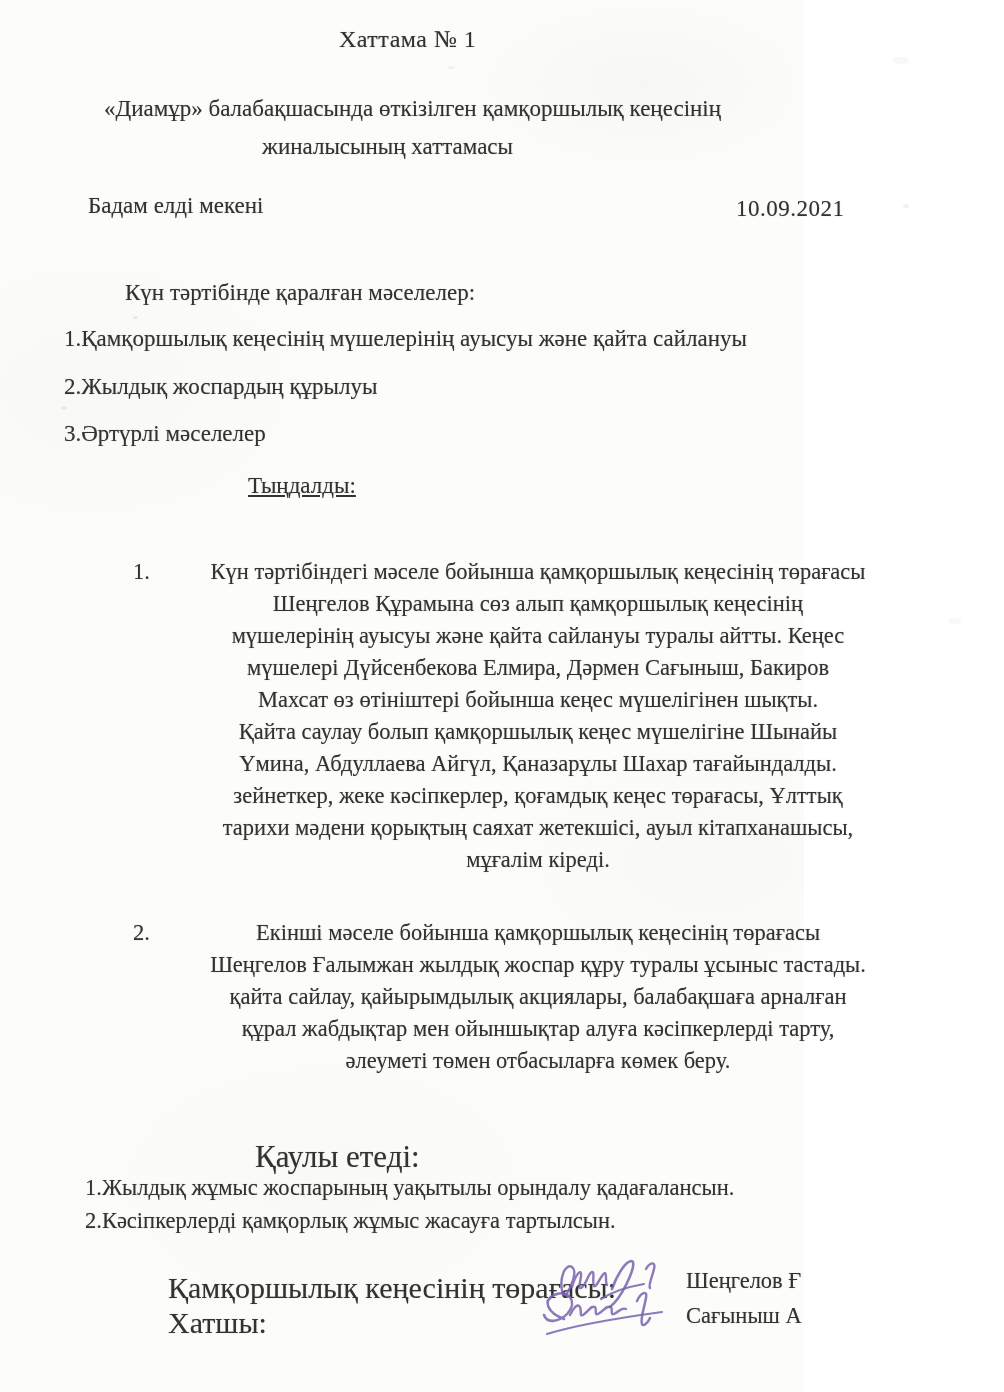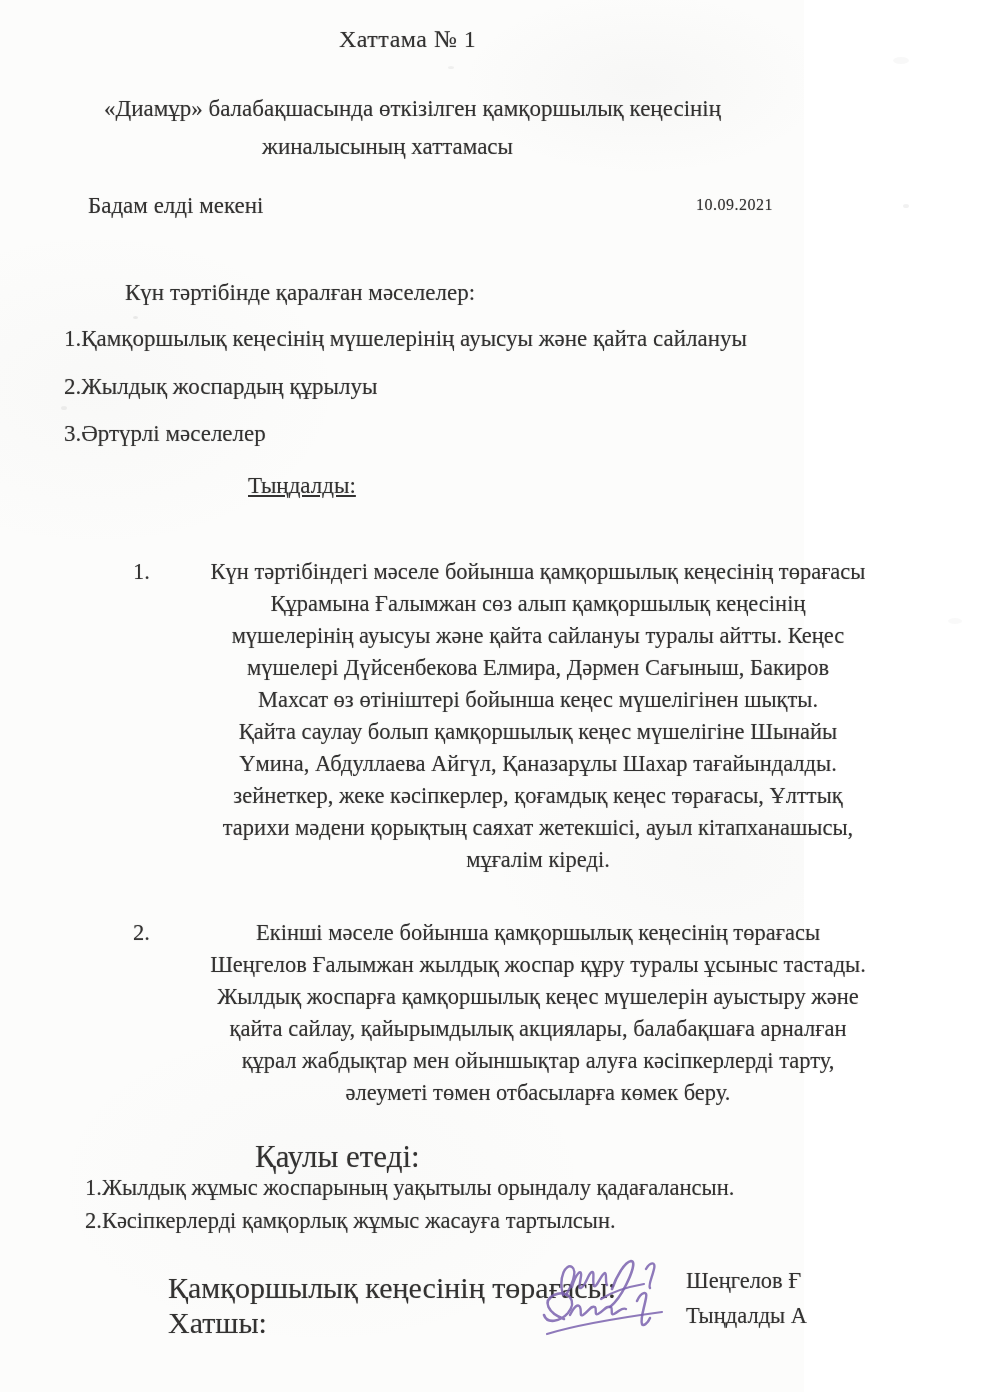--- a/index.html
+++ b/index.html
@@ -21,21 +21,21 @@
       radial-gradient(300px 180px at 88% 62%, rgba(160,160,160,0.04), transparent 72%),
       radial-gradient(360px 220px at 40% 85%, rgba(160,160,160,0.03), transparent 75%),
       #fcfcfb;
     text-shadow: 0 0 1px rgba(75,75,75,0.45);
   }
   .abs { position: absolute; white-space: nowrap; }
   .doc-title   { left: 339px; top: 26px;  font-size: 24px; letter-spacing: .5px; }
   .sub1        { left: 104px; top: 96px;  font-size: 23px; }
   .sub2        { left: 262px; top: 134px; font-size: 23px; }
   .place       { left: 88px;  top: 193px; font-size: 23px; }
-  .date        { left: 696px; top: 196px; font-size: 16px; letter-spacing: .5px; }
+  .date        { left: 736px; top: 196px; font-size: 23px; letter-spacing: .5px; }
   .agenda-head { left: 125px; top: 280px; font-size: 23px; }
   .agenda-1    { left: 64px;  top: 326px; font-size: 23px; text-align: center; }
   .agenda-2    { left: 64px;  top: 374px; font-size: 23px; }
   .agenda-3    { left: 64px;  top: 421px; font-size: 23px; }
   .heard-head  { left: 248px; top: 473px; font-size: 23px; text-decoration: underline; }
 
   .heard-item {
     position: absolute;
     left: 168px;
     width: 740px;
@@ -108,36 +108,35 @@
   <div class="abs agenda-head">Күн тәртібінде қаралған мәселелер:</div>
   <div class="abs agenda-1">1.Қамқоршылық кеңесінің мүшелерінің ауысуы және қайта сайлануы</div>
   <div class="abs agenda-2">2.Жылдық жоспардың құрылуы</div>
   <div class="abs agenda-3">3.Әртүрлі мәселелер</div>
 
   <div class="abs heard-head">Тыңдалды:</div>
 
   <div class="heard-item heard-item-1">
     <span class="num">1.</span>
     <div class="heard-line">Күн тәртібіндегі мәселе бойынша қамқоршылық кеңесінің төрағасы</div>
-    <div class="heard-line">Құрамына Ғалымжан сөз алып қамқоршылық кеңесінің</div>
+    <div class="heard-line">Шеңгелов Құрамына сөз алып қамқоршылық кеңесінің</div>
     <div class="heard-line">мүшелерінің ауысуы және қайта сайлануы туралы айтты. Кеңес</div>
     <div class="heard-line">мүшелері Дүйсенбекова Елмира, Дәрмен Сағыныш, Бакиров</div>
     <div class="heard-line">Махсат өз өтініштері бойынша кеңес мүшелігінен шықты.</div>
     <div class="heard-line">Қайта саулау болып қамқоршылық кеңес мүшелігіне Шынайы</div>
     <div class="heard-line">Үмина, Абдуллаева Айгүл, Қаназарұлы Шахар тағайындалды.</div>
     <div class="heard-line">зейнеткер, жеке кәсіпкерлер, қоғамдық кеңес төрағасы, Ұлттық</div>
     <div class="heard-line">тарихи мәдени қорықтың саяхат жетекшісі, ауыл кітапханашысы,</div>
     <div class="heard-line">мұғалім кіреді.</div>
   </div>
 
   <div class="heard-item heard-item-2">
     <span class="num">2.</span>
     <div class="heard-line">Екінші мәселе бойынша қамқоршылық кеңесінің төрағасы</div>
     <div class="heard-line">Шеңгелов Ғалымжан жылдық жоспар құру туралы ұсыныс тастады.</div>
-    <div class="heard-line">Жылдық жоспарға қамқоршылық кеңес мүшелерін ауыстыру және</div>
     <div class="heard-line">қайта сайлау, қайырымдылық акциялары, балабақшаға арналған</div>
     <div class="heard-line">құрал жабдықтар мен ойыншықтар алуға кәсіпкерлерді тарту,</div>
     <div class="heard-line">әлеуметі төмен отбасыларға көмек беру.</div>
   </div>
 
   <div class="abs resol-head">Қаулы етеді:</div>
   <div class="abs resol-1">1.Жылдық жұмыс жоспарының уақытылы орындалу қадағалансын.</div>
   <div class="abs resol-2">2.Кәсіпкерлерді қамқорлық жұмыс жасауға тартылсын.</div>
 
   <div class="sig-label sig-label-1">Қамқоршылық кеңесінің төрағасы:</div>
@@ -151,21 +150,21 @@
   </svg>
 
   <svg class="sig-svg sig-svg-2" width="138" height="62" viewBox="0 0 138 62">
     <path class="sig-path" stroke-width="2.6" d="M30 34 C14 28 8 16 20 10 C34 4 44 16 34 28 C26 37 13 39 10 30" stroke="#7a62ae"></path>
     <path class="sig-path" stroke-width="2.4" d="M36 30 C40 22 44 18 46 22 C48 26 45 32 49 30 C55 26 57 20 61 22 C63 24 60 31 64 29 C70 26 72 20 77 22 C79 24 76 31 80 29 C86 26 88 22 92 24" stroke="#7a62ae"></path>
     <path class="sig-path" stroke-width="2.2" d="M13 49 C42 40 84 33 128 27" stroke="#7a62ae"></path>
     <path class="sig-path" stroke-width="2.5" d="M103 16 C107 7 114 5 112 13 C110 24 106 34 108 39 C109 42 114 38 116 33" stroke="#7a62ae"></path>
   </svg>
 
   <div class="abs sig-name sig-name-1">Шеңгелов Ғ</div>
-  <div class="abs sig-name sig-name-2">Тыңдалды А</div>
+  <div class="abs sig-name sig-name-2">Сағыныш А</div>
 
   <div class="speck speck-a"></div>
   <div class="speck speck-b"></div>
   <div class="speck speck-c"></div>
   <div class="speck speck-d"></div>
   <div class="speck speck-e"></div>
   <div class="speck speck-f"></div>
   <div class="speck speck-g"></div>
 
 </div>

